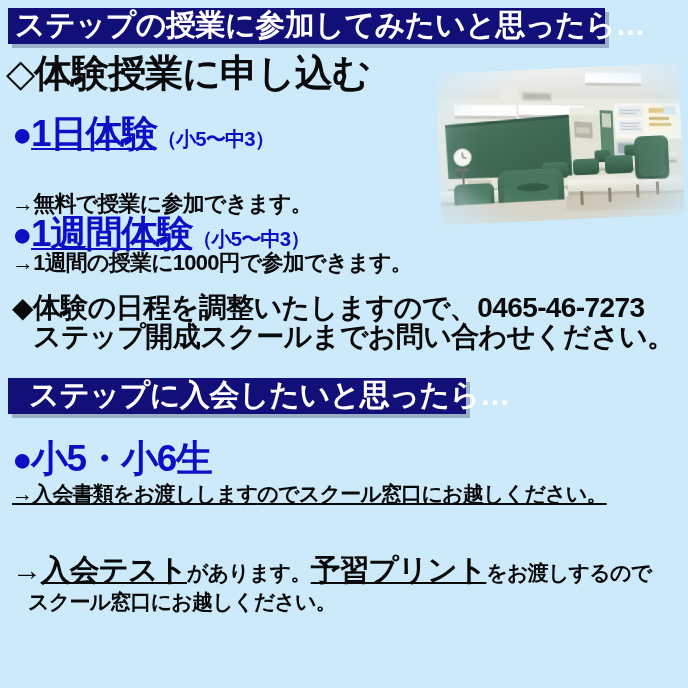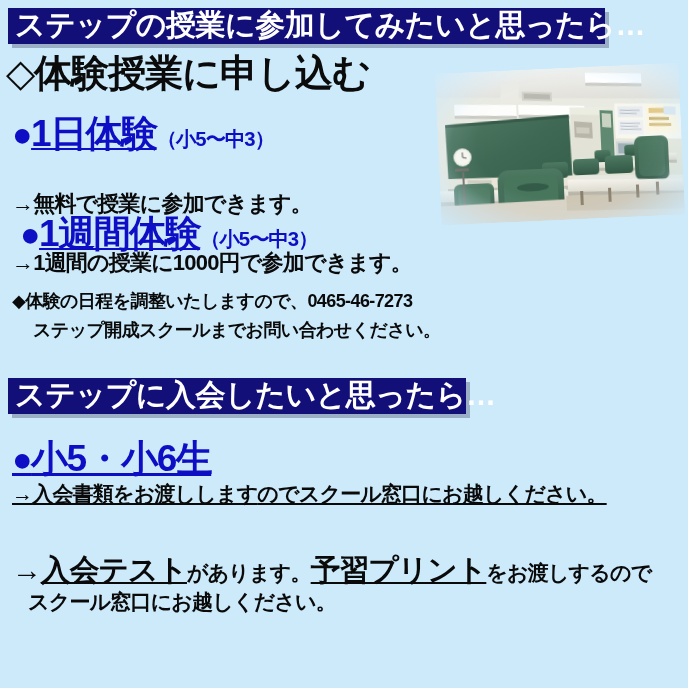--- a/index.html
+++ b/index.html
@@ -41,21 +41,21 @@
     width: 597px;
     height: 36px;
     padding: 0 7px 2px 7px;
     font-size: 30px;
   }
   #banner-enroll {
     left: 8px;
     top: 378px;
     width: 458px;
     height: 36px;
-    padding: 0 7px 2px 7px;
+    padding: 0 7px 2px 21px;
     font-size: 30px;
   }
 
   
   .blk {
     position: absolute;
     white-space: nowrap;
     text-align: center;
   }
   .h-diamond {
@@ -85,22 +85,22 @@
     text-underline-offset: 2px;
   }
   .bullet-line .sm {
     font-size: 0.55em;
     font-weight: 700;
     letter-spacing: -1px;
     vertical-align: baseline;
   }
 
   #trial-1day      { left: 12px; top: 103px; font-size: 37px; }
-  #trial-1week     { left: 20px; top: 203px; font-size: 37px; }
-  #enroll-elem     { left: 12px; top: 428px; font-size: 37px; text-decoration: underline; }
+  #trial-1week     { left: 12px; top: 203px; font-size: 37px; }
+  #enroll-elem     { left: 12px; top: 428px; font-size: 37px; }
   #enroll-junior   { left: 12px; top: 505px; font-size: 37px; }
 
   .arrow-line {
     position: absolute;
     white-space: nowrap;
     color: #0a0a0a;
     font-weight: 700;
     letter-spacing: -0.8px;
   }
   #trial-1day-desc  { left: 12px; top: 145px; font-size: 22px; margin-top: 44px; }
@@ -122,21 +122,21 @@
     font-weight: 700;
     letter-spacing: -1px;
   }
 
   .note-line {
     position: absolute;
     white-space: nowrap;
     color: #0a0a0a;
     font-weight: 700;
     letter-spacing: -0.6px;
-    font-size: 18px;
+    font-size: 28px;
   }
   #contact-line1 { left: 12px; top: 289px; }
   #contact-line2 { left: 33px; top: 318px; text-align: right; }
 
   
   #classroom-photo {
     position: absolute;
     left: 438px;
     top: 68px;
     width: 244px;

